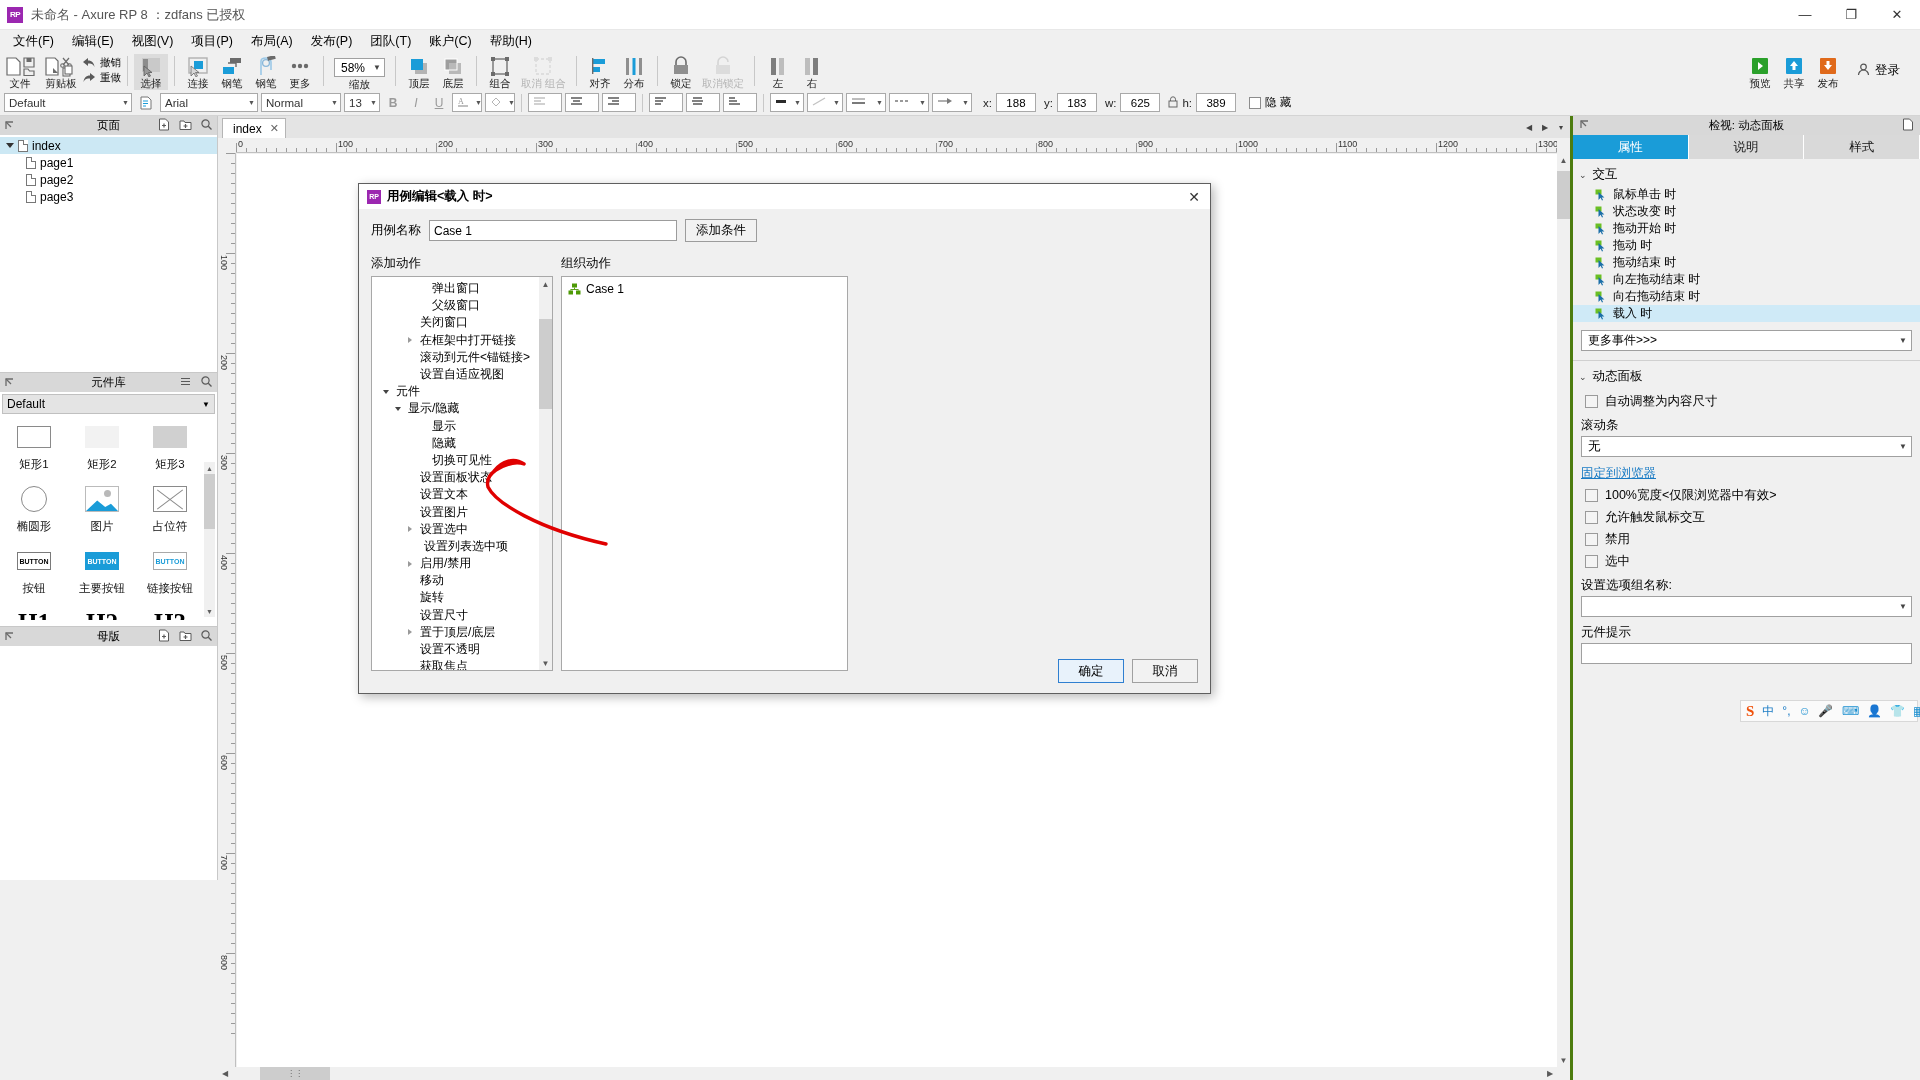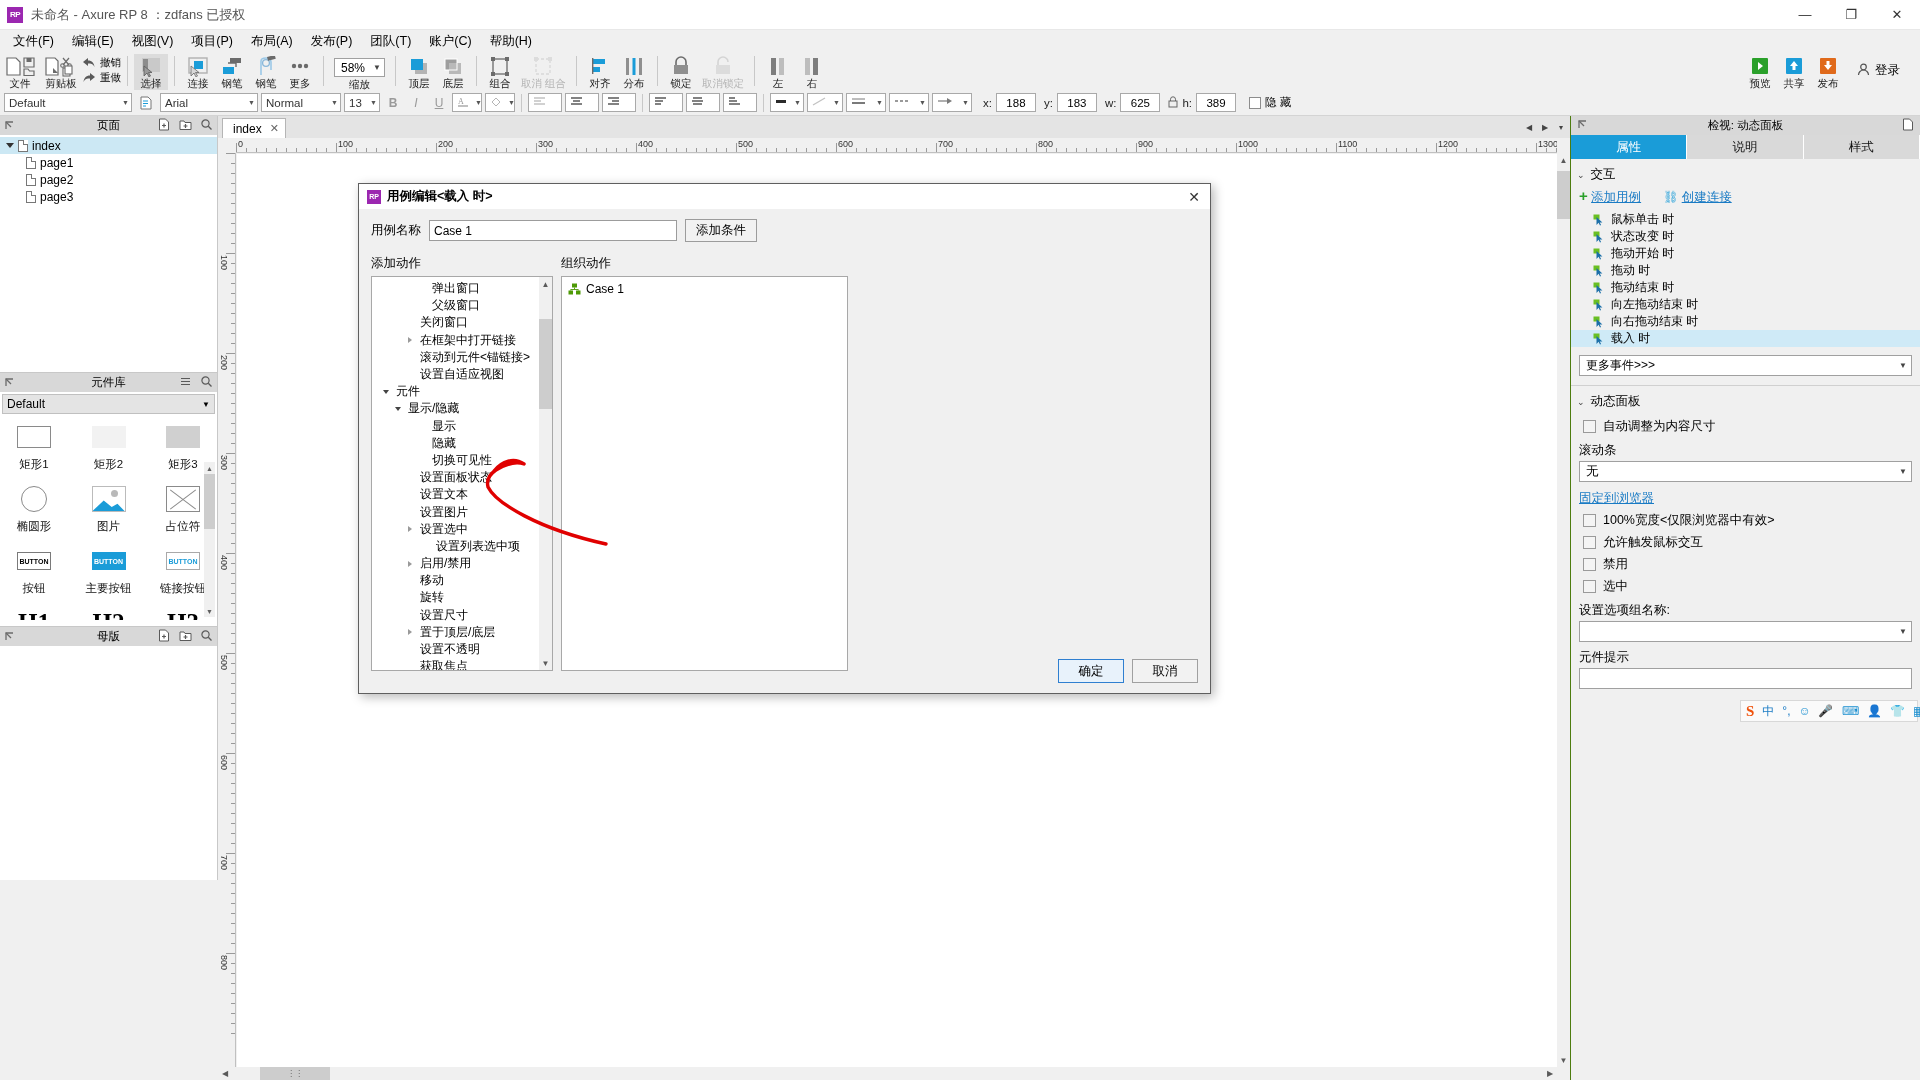--- a/index.html
+++ b/index.html
@@ -129,21 +129,21 @@
     position: absolute; left: 0; top: 372px; width: 218px; height: 254px;
     background: #fff; border-right: 1px solid #c8c8c8; border-top: 1px solid #c8c8c8;
   }
   .lib-select {
     height: 20px; background: #e4e4e4; border: 1px solid #c0c0c0; margin: 2px 2px 0 2px;
     display: flex; align-items: center; padding: 0 4px; font-size: 12px;
   }
   .lib-select .caret { margin-left: auto; font-size: 8px; }
   .lib-grid {
     display: flex; flex-wrap: wrap; padding: 6px 0 0 0;
-    position: relative; height: 206px; overflow: hidden; justify-content: space-between;
+    position: relative; height: 206px; overflow: hidden;
   }
   .lib-cell {
     width: 68px; display: flex; flex-direction: column; align-items: center;
     margin-bottom: 10px; gap: 3px;
   }
   .lib-vis { height: 34px; display: flex; align-items: center; justify-content: center; }
   .lib-lbl { font-size: 11.5px; color: #111; }
   .sh-rect { width: 34px; height: 22px; border: 1px solid #8a8a8a; background: #fff; }
   .sh-rect2 { width: 34px; height: 22px; background: #f2f2f2; }
   .sh-rect3 { width: 34px; height: 22px; background: #d0d0d0; }
@@ -272,21 +272,21 @@
     background: #f2f2f2; font-family: "Liberation Sans", sans-serif;
   }
   .dlg-btn.prim { border: 1px solid #2f7fd0; background: #e8f2fb; }
 
   
   #scribble { position: absolute; left: 480px; top: 445px; z-index: 60; pointer-events: none; }
 
   
   #inspector {
     position: absolute; right: 0; top: 116px; width: 350px; bottom: 0;
-    background: #f0f0f0; border-left: 1px solid #4d7c0f;
+    background: #f0f0f0; border-left: 3px solid #4d7c0f;
   }
   .insp-head {
     height: 19px; background: #d8d8d8; display: flex; align-items: center;
     padding: 0 6px; position: relative;
   }
   .insp-head .ttl { position: absolute; left: 0; right: 0; text-align: center; font-size: 11.5px; }
   .insp-name {
     height: 28px; background: #f0f0f0; display: flex; align-items: center;
     padding-left: 6px; font-size: 14px; color: #888; font-style: italic;
   }
@@ -1295,21 +1295,21 @@
                   <span style="margin-left: 4px;">设置图片</span>
                 </div>
                 <div class="act-row">
                   <span class="ar-tri" style="margin-left: 32px;">
                     <span class="tri-r"></span>
                   </span>
                   <span style="margin-left: 4px;">设置选中</span>
                 </div>
                 <div class="act-row">
                   <span class="ar-tri" style="margin-left: 32px;"></span>
-                  <span style="margin-left: 20px;">设置列表选中项</span>
+                  <span style="margin-left: 8px;">设置列表选中项</span>
                 </div>
                 <div class="act-row">
                   <span class="ar-tri" style="margin-left: 32px;">
                     <span class="tri-r"></span>
                   </span>
                   <span style="margin-left: 4px;">启用/禁用</span>
                 </div>
                 <div class="act-row">
                   <span class="ar-tri" style="margin-left: 32px;"></span>
                   <span style="margin-left: 4px;">移动</span>
@@ -1389,30 +1389,20 @@
     </div>
     <div class="insp-tabs">
       <div class="insp-tab act">属性</div>
       <div class="insp-tab">说明</div>
       <div class="insp-tab">样式</div>
     </div>
 
     <div class="sect-hd">
       <span class="chev">⌄</span>
       <span>交互</span>
-    </div>
-    <div class="links-row">
-      <span>
-        <span class="plus">+</span>
-        <span class="lnk">添加用例</span>
-      </span>
-      <span>
-        <span class="chain">⛓</span>
-        <span class="lnk">创建连接</span>
-      </span>
     </div>
 
     <div id="events-list">
         <div class="evt-row">
           <span class="evt-ico"><svg width="12" height="12" viewBox="0 0 12 12">
               <rect x="0.5" y="0.5" width="6" height="5" fill="#6abf23"></rect>
               <path d="M3.5 3 L3.5 11 L5.6 8.8 L7 11.6 L8.1 11 L6.7 8.4 L9.4 8.4 Z" fill="#1b6fa8"></path>
             </svg></span>
           <span>鼠标单击 时</span>
         </div>

